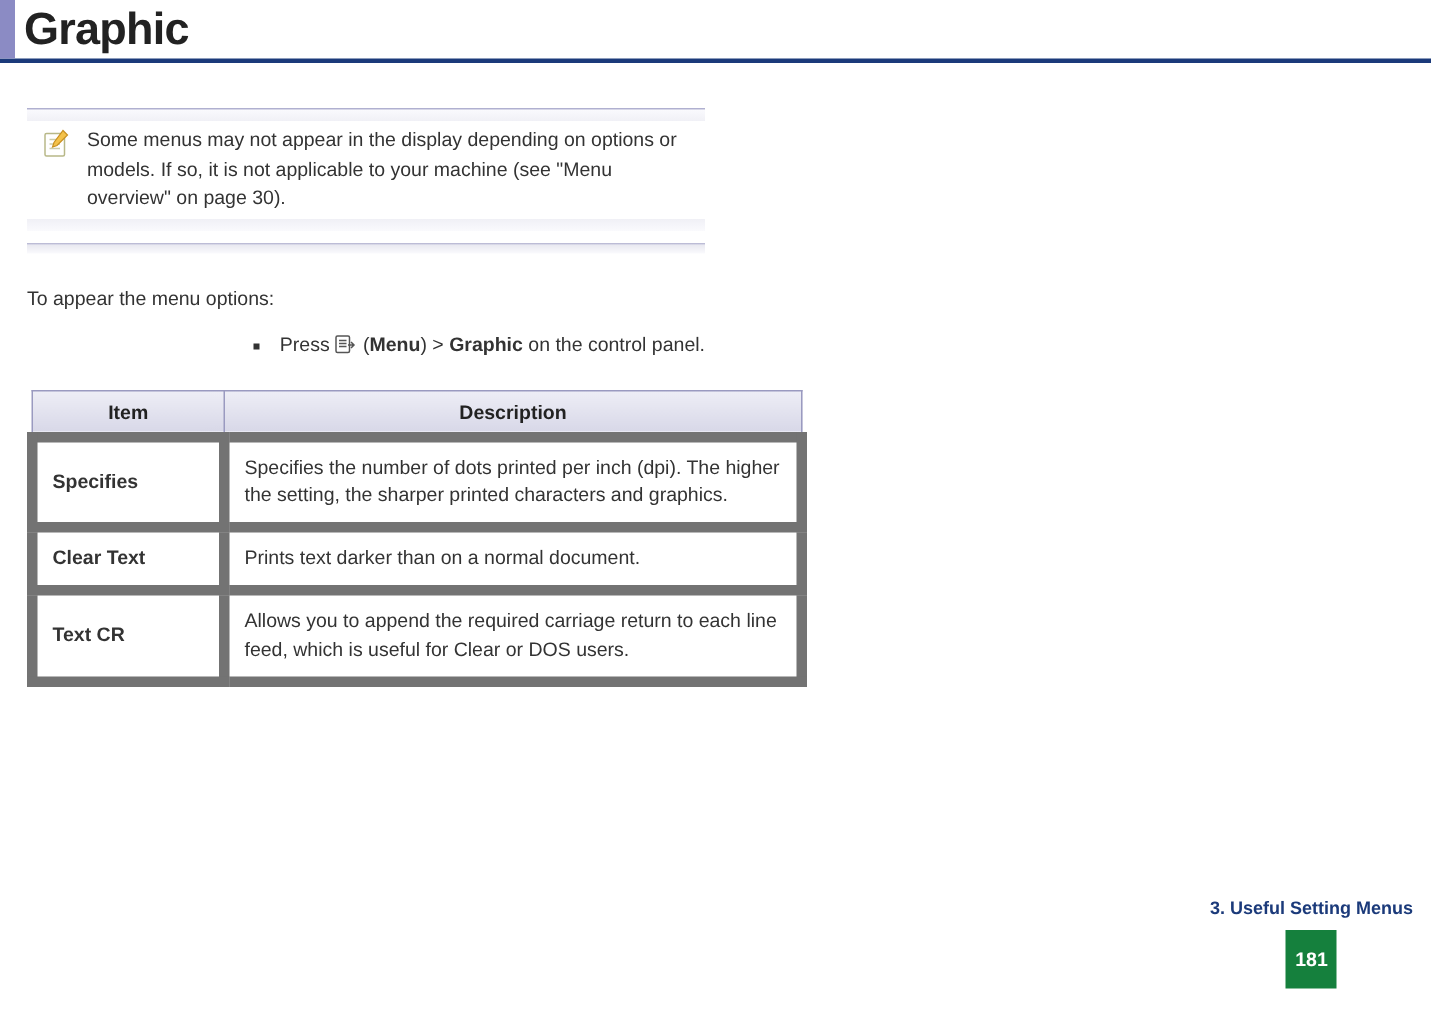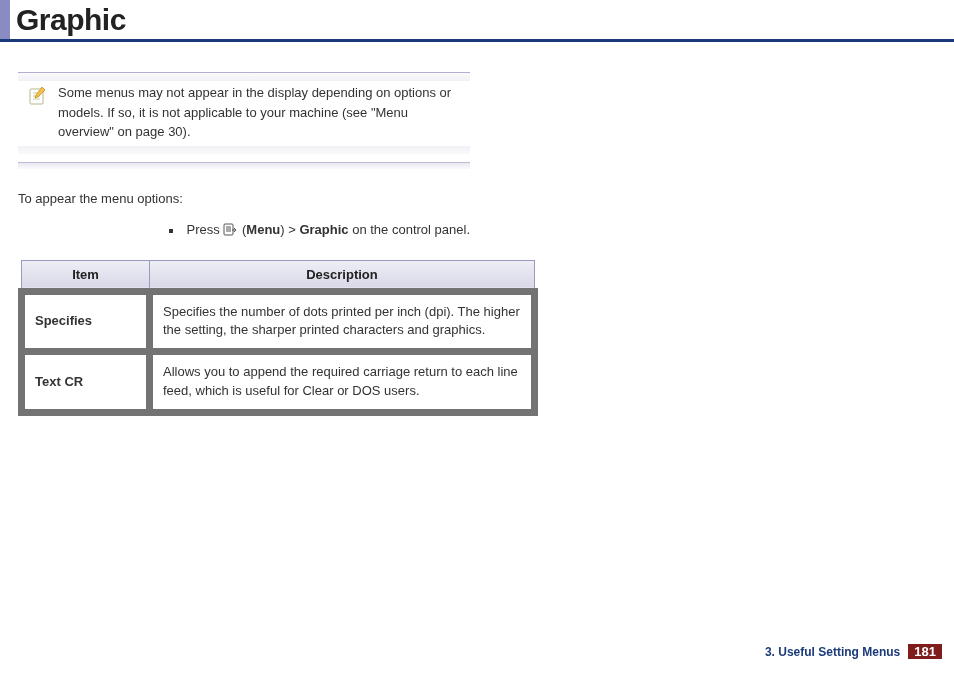--- a/index.html
+++ b/index.html
@@ -105,30 +105,31 @@
     width: 128px;
   }
   .footer {
     position: absolute;
     right: 12px;
     bottom: 16px;
     display: flex;
     align-items: center;
     gap: 8px;
     font-size: 12px;
+    flex-direction: column;
   }
   .footer-chapter {
     color: #1b3a7a;
     font-weight: 700;
   }
   .footer-page {
-    background: #7f1d1d;
+    background: #15803d;
     color: #fff;
     font-weight: 700;
-    padding: 0 6px;
+    padding: 12px 6px;
     font-size: 13px;
   }
 </style>
 </head>
 <body>
 
 <div class="header">
   <div class="header-bar"></div>
   <div class="header-title">Graphic</div>
 </div>
@@ -176,20 +177,24 @@
         <th>Item</th>
         <th>Description</th>
       </tr>
     </thead>
     <tbody>
       <tr>
         <td class="item">Specifies</td>
         <td>Specifies the number of dots printed per inch (dpi). The higher the setting, the sharper printed characters and graphics.</td>
       </tr>
       <tr>
+        <td class="item">Clear Text</td>
+        <td>Prints text darker than on a normal document.</td>
+      </tr>
+      <tr>
         <td class="item">Text CR</td>
         <td>Allows you to append the required carriage return to each line feed, which is useful for Clear or DOS users.</td>
       </tr>
     </tbody>
   </table>
 
 </div>
 
 <div class="footer">
   <span class="footer-chapter">3.  Useful Setting Menus</span>

